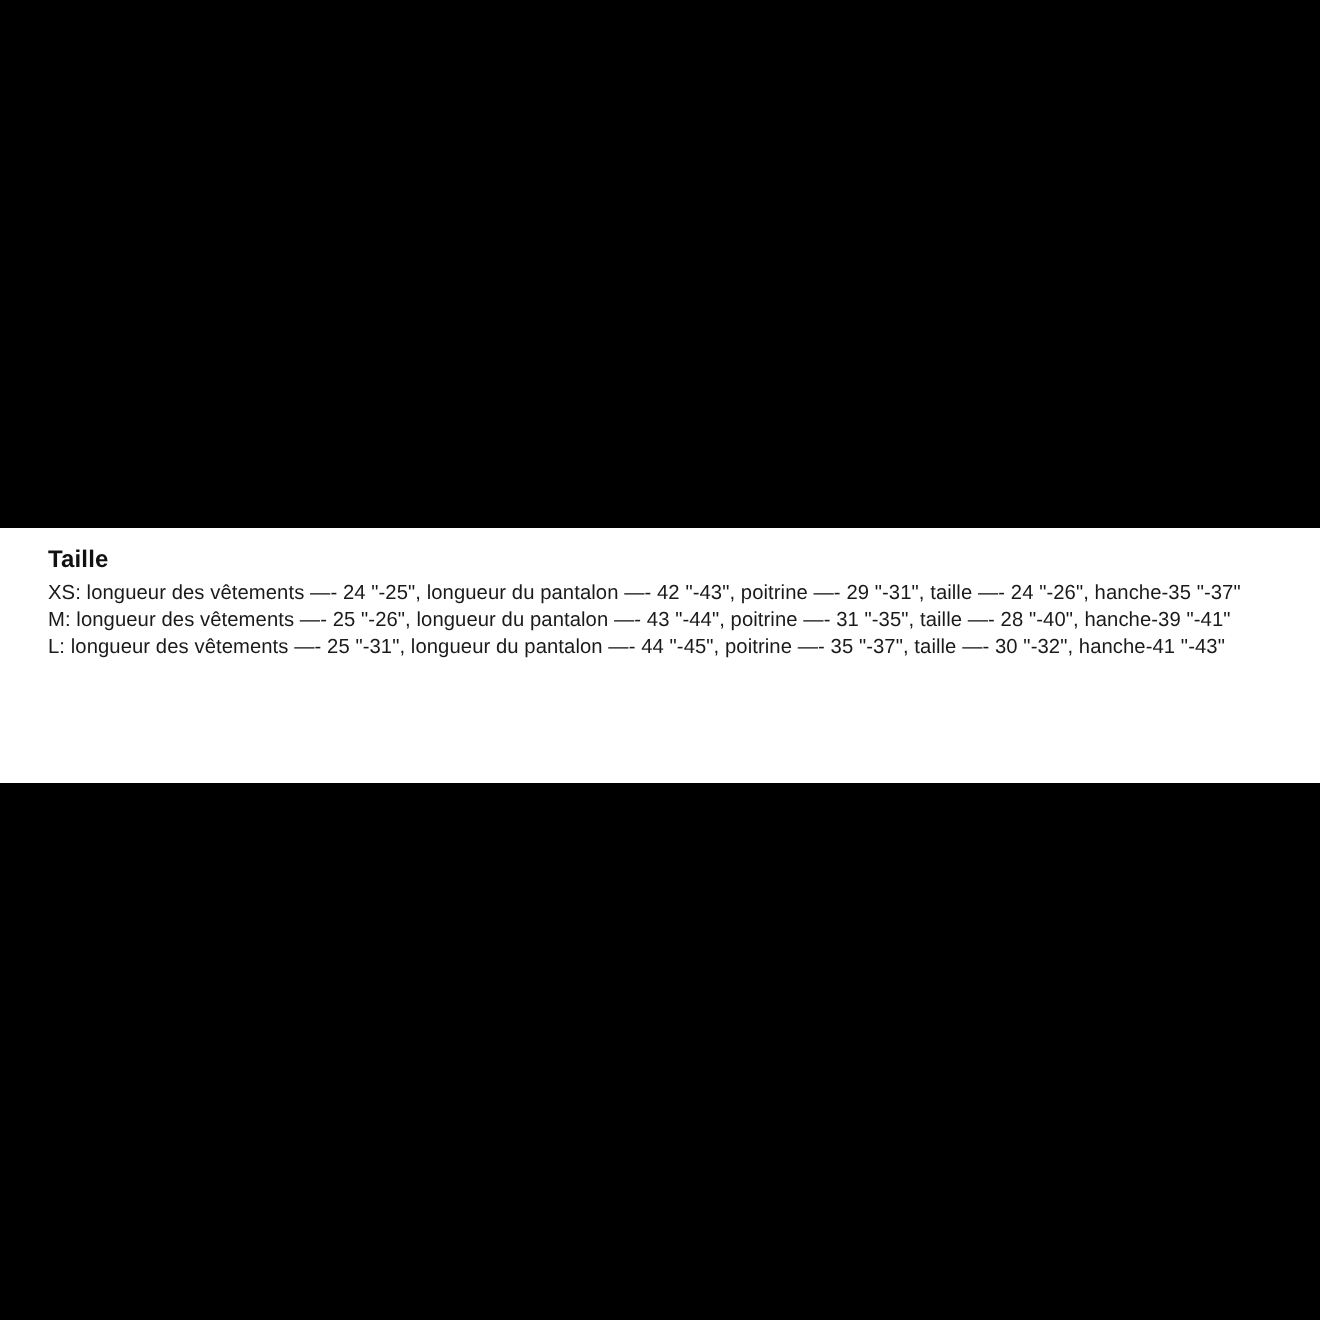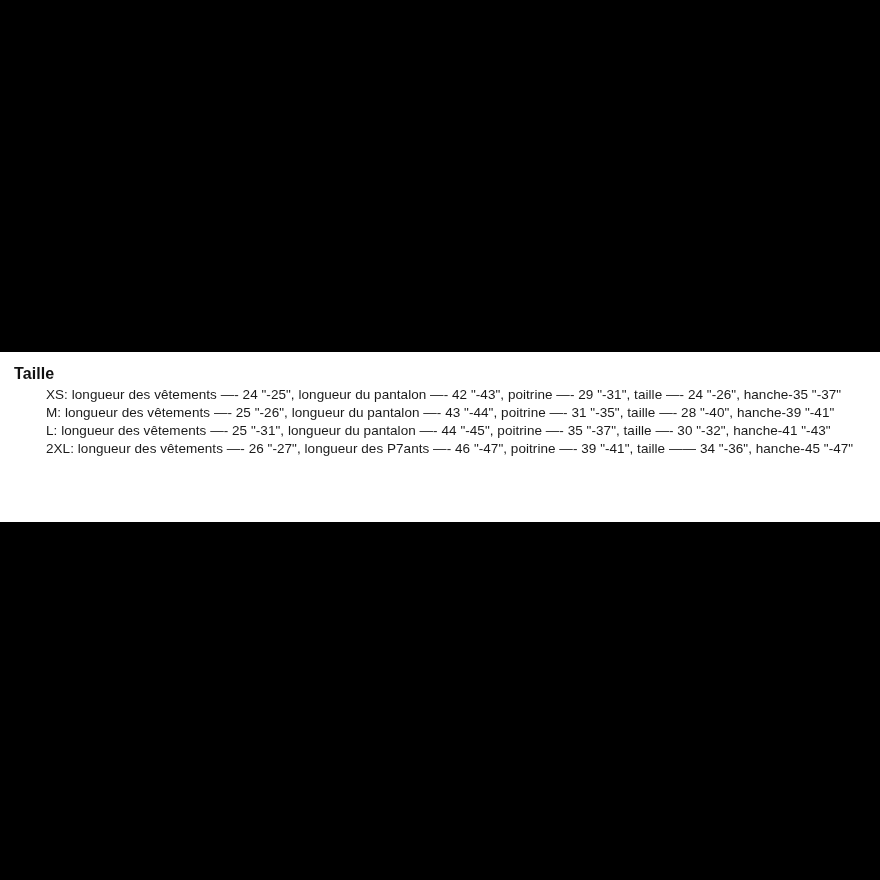--- a/index.html
+++ b/index.html
@@ -28,21 +28,21 @@
     background: #000000;
   }
   .content-panel {
     position: absolute;
     left: 0;
     top: 352px;
     width: 880px;
     height: 170px;
     background: #ffffff;
     box-sizing: border-box;
-    padding: 12px 14px 0 14px;
+    padding: 12px 14px 0 32px;
   }
   .bottom-band {
     position: absolute;
     left: 0;
     top: 522px;
     width: 880px;
     height: 358px;
     background: #000000;
   }
   .panel-title {
@@ -57,35 +57,33 @@
     list-style: none;
     margin: 0;
     padding: 0;
   }
   .size-row {
     font-size: 13.5px;
     color: #1a1a1a;
     line-height: 18px;
     white-space: nowrap;
     letter-spacing: 0.05px;
-    margin-left: 32px;
   }
 </style>
 </head>
 <body>
 
 <div class="page">
 
   <div class="top-band"></div>
 
   <div class="content-panel">
     <div class="panel-title">Taille</div>
     <ul class="size-list">
       <li class="size-row">XS: longueur des vêtements —- 24 "-25", longueur du pantalon —- 42 "-43", poitrine —- 29 "-31", taille —- 24 "-26", hanche-35 "-37"</li>
       <li class="size-row">M: longueur des vêtements —- 25 "-26", longueur du pantalon —- 43 "-44", poitrine —- 31 "-35", taille —- 28 "-40", hanche-39 "-41"</li>
       <li class="size-row">L: longueur des vêtements —- 25 "-31", longueur du pantalon —- 44 "-45", poitrine —- 35 "-37", taille —- 30 "-32", hanche-41 "-43"</li>
-      <li class="size-row">2XL: longueur des vêtements —- 26 "-27", longueur des P7ants —- 46 "-47", poitrine —- 39 "-41", taille —— 34 "-36", hanche-45 "-47"</li>
     </ul>
   </div>
 
   <div class="bottom-band"></div>
 
 </div>
 
 </body></html>

